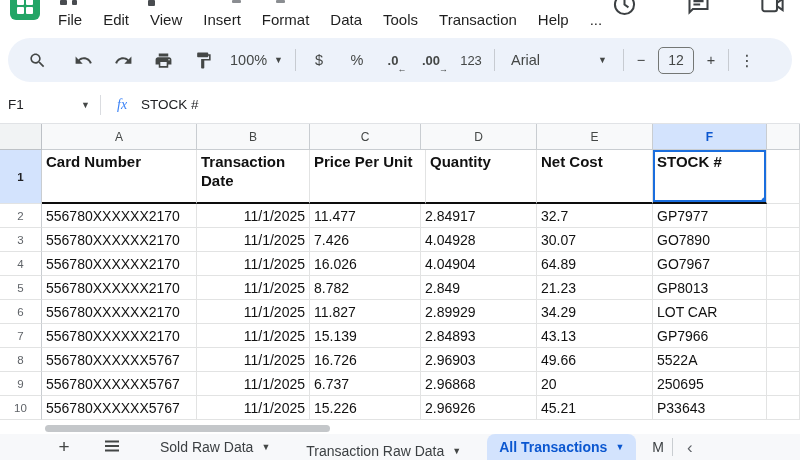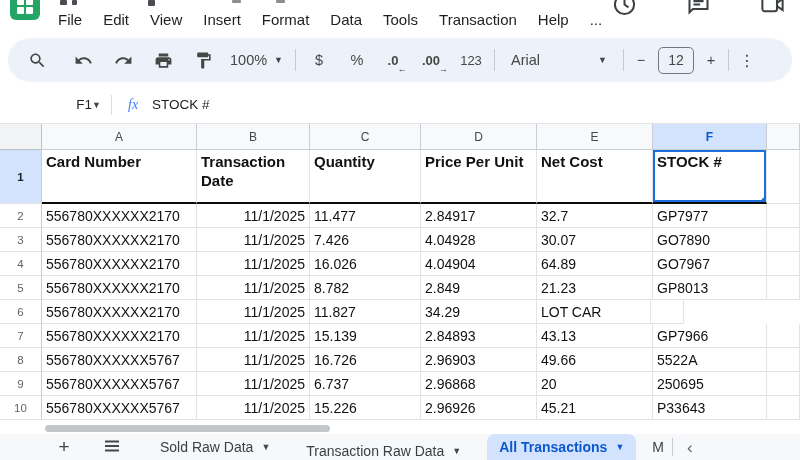--- a/index.html
+++ b/index.html
@@ -30,21 +30,21 @@
   .caret{font-size:9px;margin-left:7px;color:#444746;}
   .zoom-select{margin-left:4px;padding:0 6px;}
   .font-select{min-width:96px;justify-content:space-between;padding:0 10px;}
   .size-box{width:34px;height:25px;border:1px solid #747775;border-radius:5px;display:flex;align-items:center;
             justify-content:center;font-size:14px;color:#444746;margin:0 6px;}
   .dec-icon{font-size:13px;font-weight:700;position:relative;padding-right:4px;}
   .dec-icon .mini{position:absolute;bottom:-6px;right:-4px;font-size:9px;font-weight:400;}
   
   .formulabar{position:absolute;left:0;top:86px;width:800px;height:38px;background:#fff;
               border-bottom:1px solid #e1e3e6;display:flex;align-items:center;box-sizing:border-box;}
-  .name-box{width:92px;padding-left:19px;font-size:13.5px;color:#202124;display:flex;align-items:center;justify-content:flex-end;}
+  .name-box{width:92px;padding-left:8px;font-size:13.5px;color:#202124;display:flex;align-items:center;justify-content:space-between;}
   .name-caret{font-size:9px;color:#444746;padding-right:10px;}
   .fb-sep{width:1px;height:20px;background:#dadce0;}
   .fx{font-style:italic;font-family:"Liberation Serif","DejaVu Serif",serif;color:#3b82f6;font-size:14px;margin:0 14px 0 16px;}
   .fb-value{font-size:13.5px;color:#202124;}
   
   .grid{position:absolute;left:0;top:124px;width:800px;height:300px;background:#fff;overflow:hidden;}
   .colheads{display:flex;height:26px;}
   .corner{width:42px;height:26px;background:#f1f3f4;border-right:1px solid #bdc1c6;border-bottom:1px solid #bdc1c6;box-sizing:border-box;}
   .colhead{height:26px;background:#f8f9fa;border-right:1px solid #c9cdd1;border-bottom:1px solid #c9cdd1;
            box-sizing:border-box;display:flex;align-items:center;justify-content:center;
@@ -203,22 +203,22 @@
     <div class="colhead cd">D</div>
     <div class="colhead ce">E</div>
     <div class="colhead cf sel">F</div>
     <div class="colhead cg"></div>
   </div>
 
   <div class="row hrow">
     <div class="rn sel">1</div>
     <div class="cell ca">Card Number</div>
     <div class="cell cb">Transaction Date</div>
+    <div class="cell cd">Price Per Unit</div>
     <div class="cell cc">Quantity</div>
-    <div class="cell cd">Price Per Unit</div>
     <div class="cell ce">Net Cost</div>
     <div class="cell cf selcell">
       <span>STOCK #</span>
       <span class="handle"></span>
     </div>
     <div class="cell cg" style="border-bottom:1px solid #e2e3e3;"></div>
   </div>
 
   <div class="row drow">
     <div class="rn">2</div>
@@ -258,20 +258,21 @@
     <div class="cell cd">2.849</div>
     <div class="cell ce">21.23</div>
     <div class="cell cf">GP8013</div>
     <div class="cell cg"></div>
   </div>
   <div class="row drow">
     <div class="rn">6</div>
     <div class="cell ca">556780XXXXXX2170</div>
     <div class="cell cb right">11/1/2025</div>
     <div class="cell cc">11.827</div>
+    <div class="cell cd">2.89929</div>
     <div class="cell ce">34.29</div>
     <div class="cell cf">LOT CAR</div>
     <div class="cell cg"></div>
   </div>
   <div class="row drow">
     <div class="rn">7</div>
     <div class="cell ca">556780XXXXXX2170</div>
     <div class="cell cb right">11/1/2025</div>
     <div class="cell cc">15.139</div>
     <div class="cell cd">2.84893</div>

